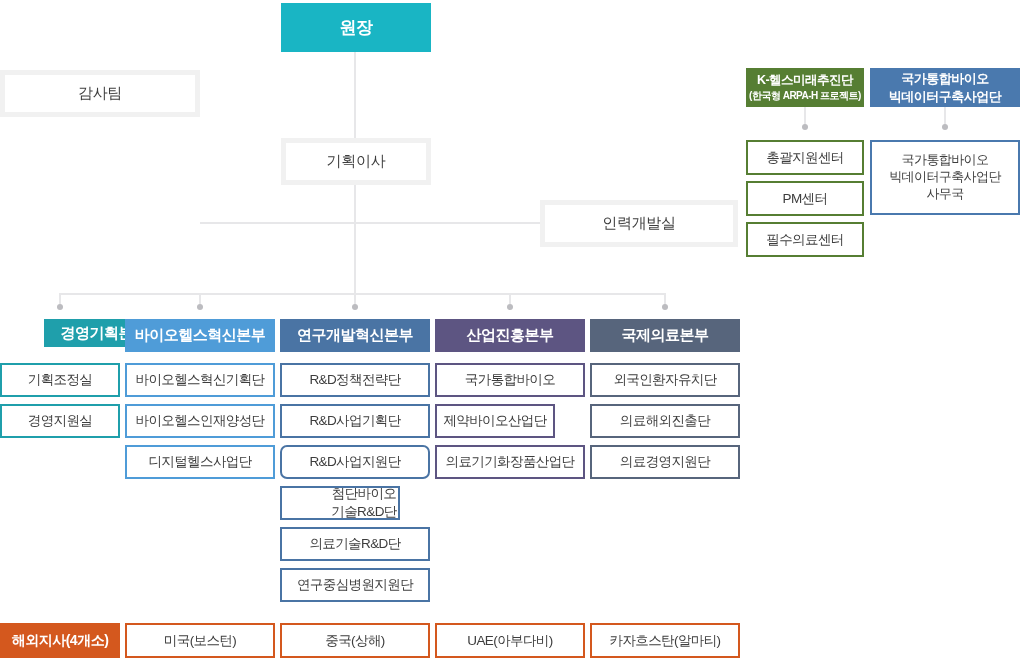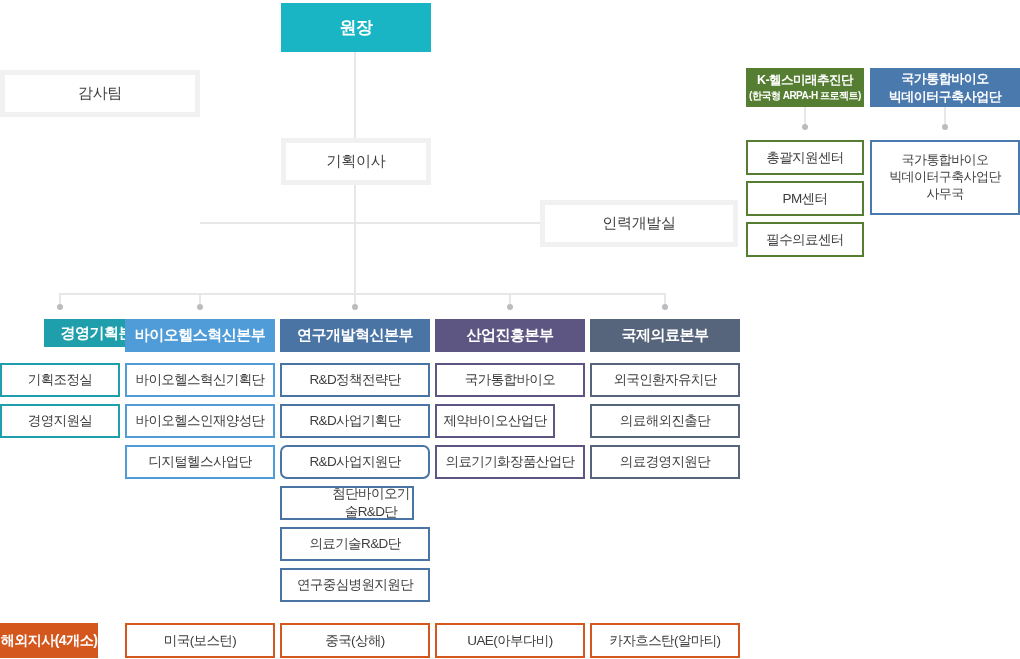--- a/index.html
+++ b/index.html
@@ -138,21 +138,21 @@
 
   <div class="sub b-div2" style="left:280px; top:363px; width:150px; height:34px;">
     <span>R&amp;D정책전략단</span>
     </div>
   <div class="sub b-div2" style="left:280px; top:404px; width:150px; height:34px;">
     <span>R&amp;D사업기획단</span>
     </div>
   <div class="sub b-div2" style="left:280px; top:445px; width:150px; height:34px;border-radius:7px;">
     <span>R&amp;D사업지원단</span>
     </div>
-  <div class="sub b-div2" style="left:280px; top:486px; width:134px; height:34px;padding-left:48px;">
+  <div class="sub b-div2" style="left:280px; top:486px; width:120px; height:34px;padding-left:48px;">
     <span>첨단바이오기술R&amp;D단</span>
     </div>
   <div class="sub b-div2" style="left:280px; top:527px; width:150px; height:34px;">
     <span>의료기술R&amp;D단</span>
     </div>
   <div class="sub b-div2" style="left:280px; top:568px; width:150px; height:34px;">
     <span>연구중심병원지원단</span>
     </div>
 
   <div class="sub b-div3" style="left:435px; top:363px; width:150px; height:34px;">
@@ -168,21 +168,21 @@
   <div class="sub b-div4" style="left:590px; top:363px; width:150px; height:34px;">
     <span>외국인환자유치단</span>
     </div>
   <div class="sub b-div4" style="left:590px; top:404px; width:150px; height:34px;">
     <span>의료해외진출단</span>
     </div>
   <div class="sub b-div4" style="left:590px; top:445px; width:150px; height:34px;">
     <span>의료경영지원단</span>
     </div>
 
-  <div class="hdr t-orange" style="left:0px; top:623px; width:98px; height:35px; font-size:14px;">
+  <div class="hdr t-orange" style="left:0px; top:623px; width:120px; height:35px; font-size:14px;">
     <span>해외지사(4개소)</span>
   </div>
   <div class="sub b-orange" style="left:125px; top:623px; width:150px; height:35px;">
     <span>미국(보스턴)</span>
     </div>
   <div class="sub b-orange" style="left:280px; top:623px; width:150px; height:35px;">
     <span>중국(상해)</span>
     </div>
   <div class="sub b-orange" style="left:435px; top:623px; width:150px; height:35px;">
     <span>UAE(아부다비)</span>

